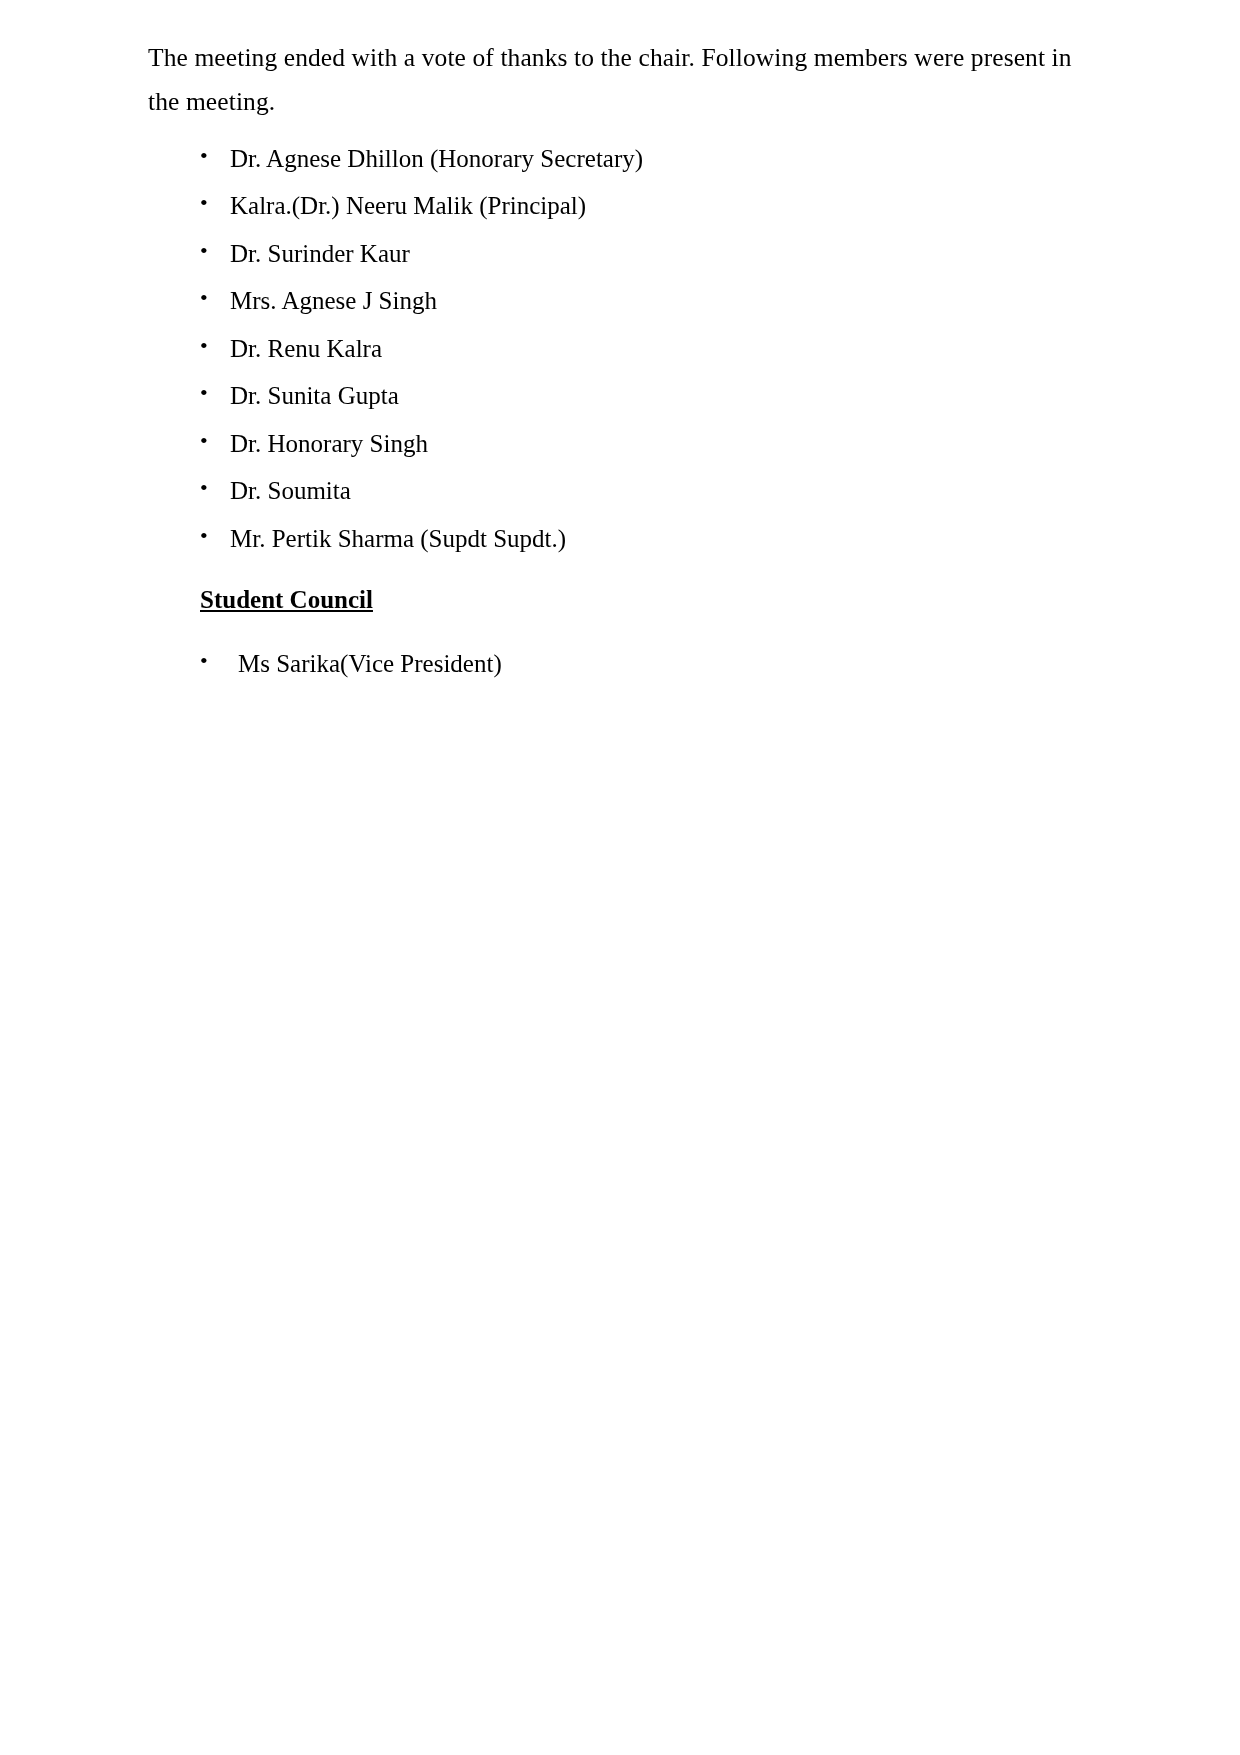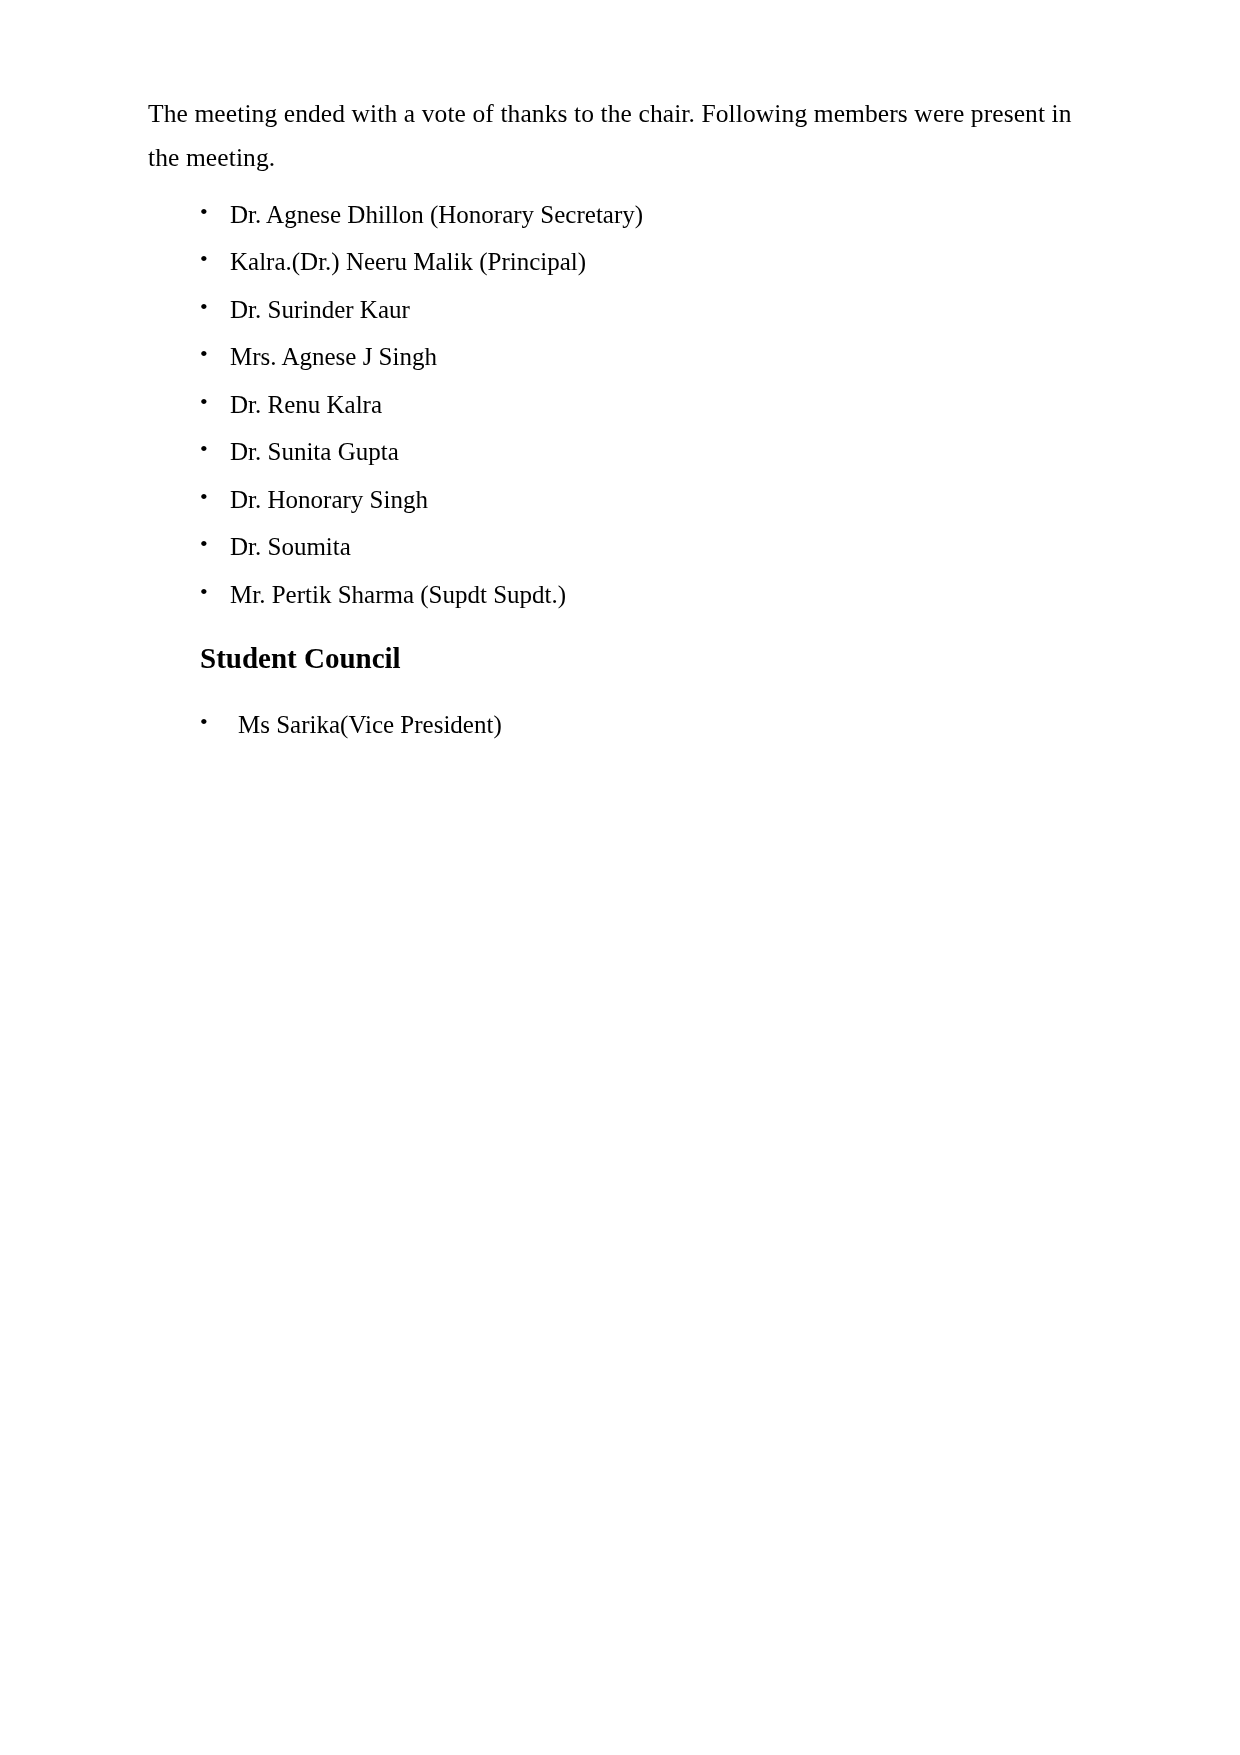--- a/index.html
+++ b/index.html
@@ -12,21 +12,21 @@
     height: 1755px;
     font-family: "Liberation Serif", "DejaVu Serif", serif;
     color: #000000;
     position: relative;
     overflow: hidden;
   }
   .page {
     box-sizing: border-box;
     width: 1240px;
     height: 1755px;
-    padding: 92px 140px 0 148px;
+    padding: 36px 140px 0 148px;
   }
   .intro-paragraph {
     font-size: 25.5px;
     line-height: 1.72;
     text-align: left;
     margin: 0 0 22px 0;
     letter-spacing: 0.1px;
   }
   .member-list {
     list-style: none;
@@ -41,24 +41,25 @@
     position: relative;
   }
   .member-list li .bullet {
     position: absolute;
     left: 52px;
     top: -1px;
     font-size: 22px;
     line-height: 1;
   }
   .section-heading {
-    font-size: 29px;
+    font-size: 25px;
     font-weight: bold;
     margin: 34px 0 0 52px;
     line-height: 1.2;
+    text-decoration: underline;
   }
   .council-list {
     list-style: none;
     margin: 36px 0 0 0;
     padding: 0;
   }
   .council-list li {
     font-size: 25px;
     line-height: 1.0;
     padding: 0 0 0 90px;

